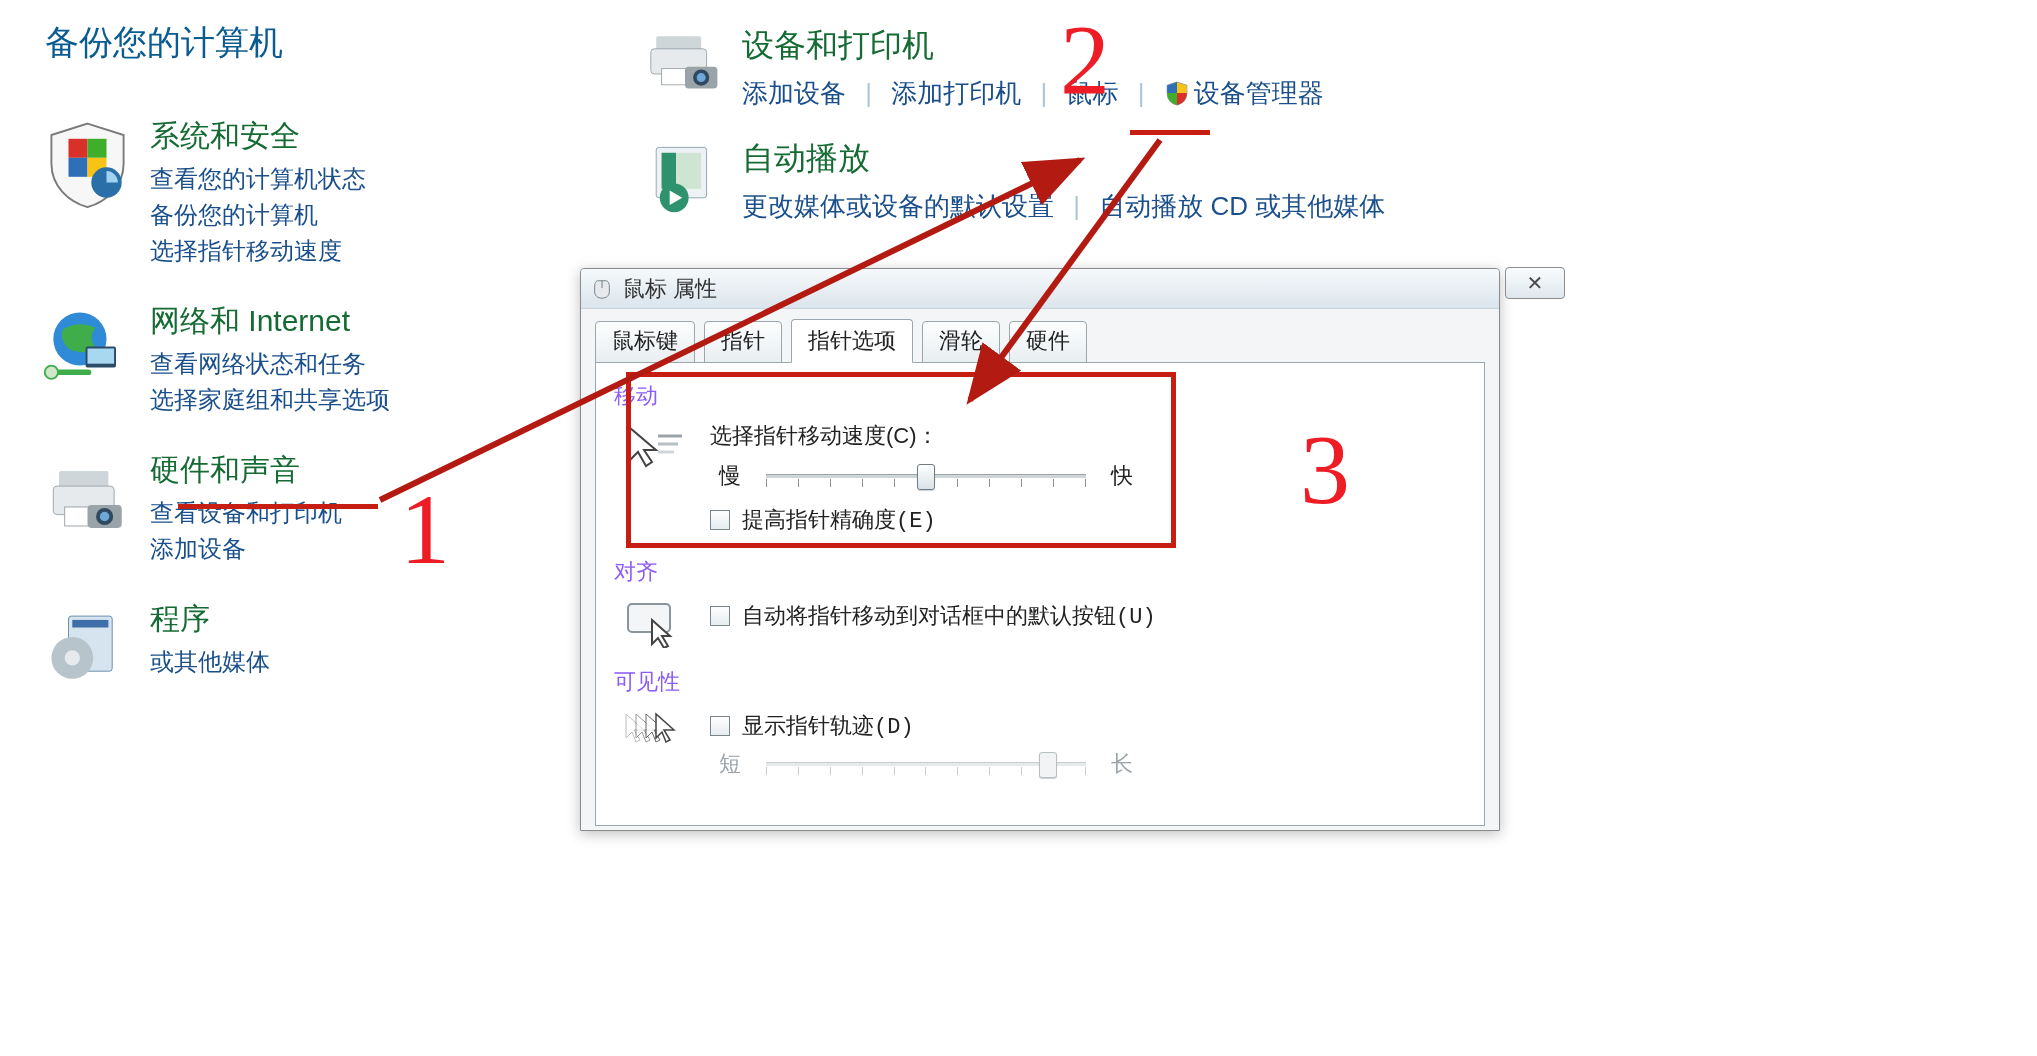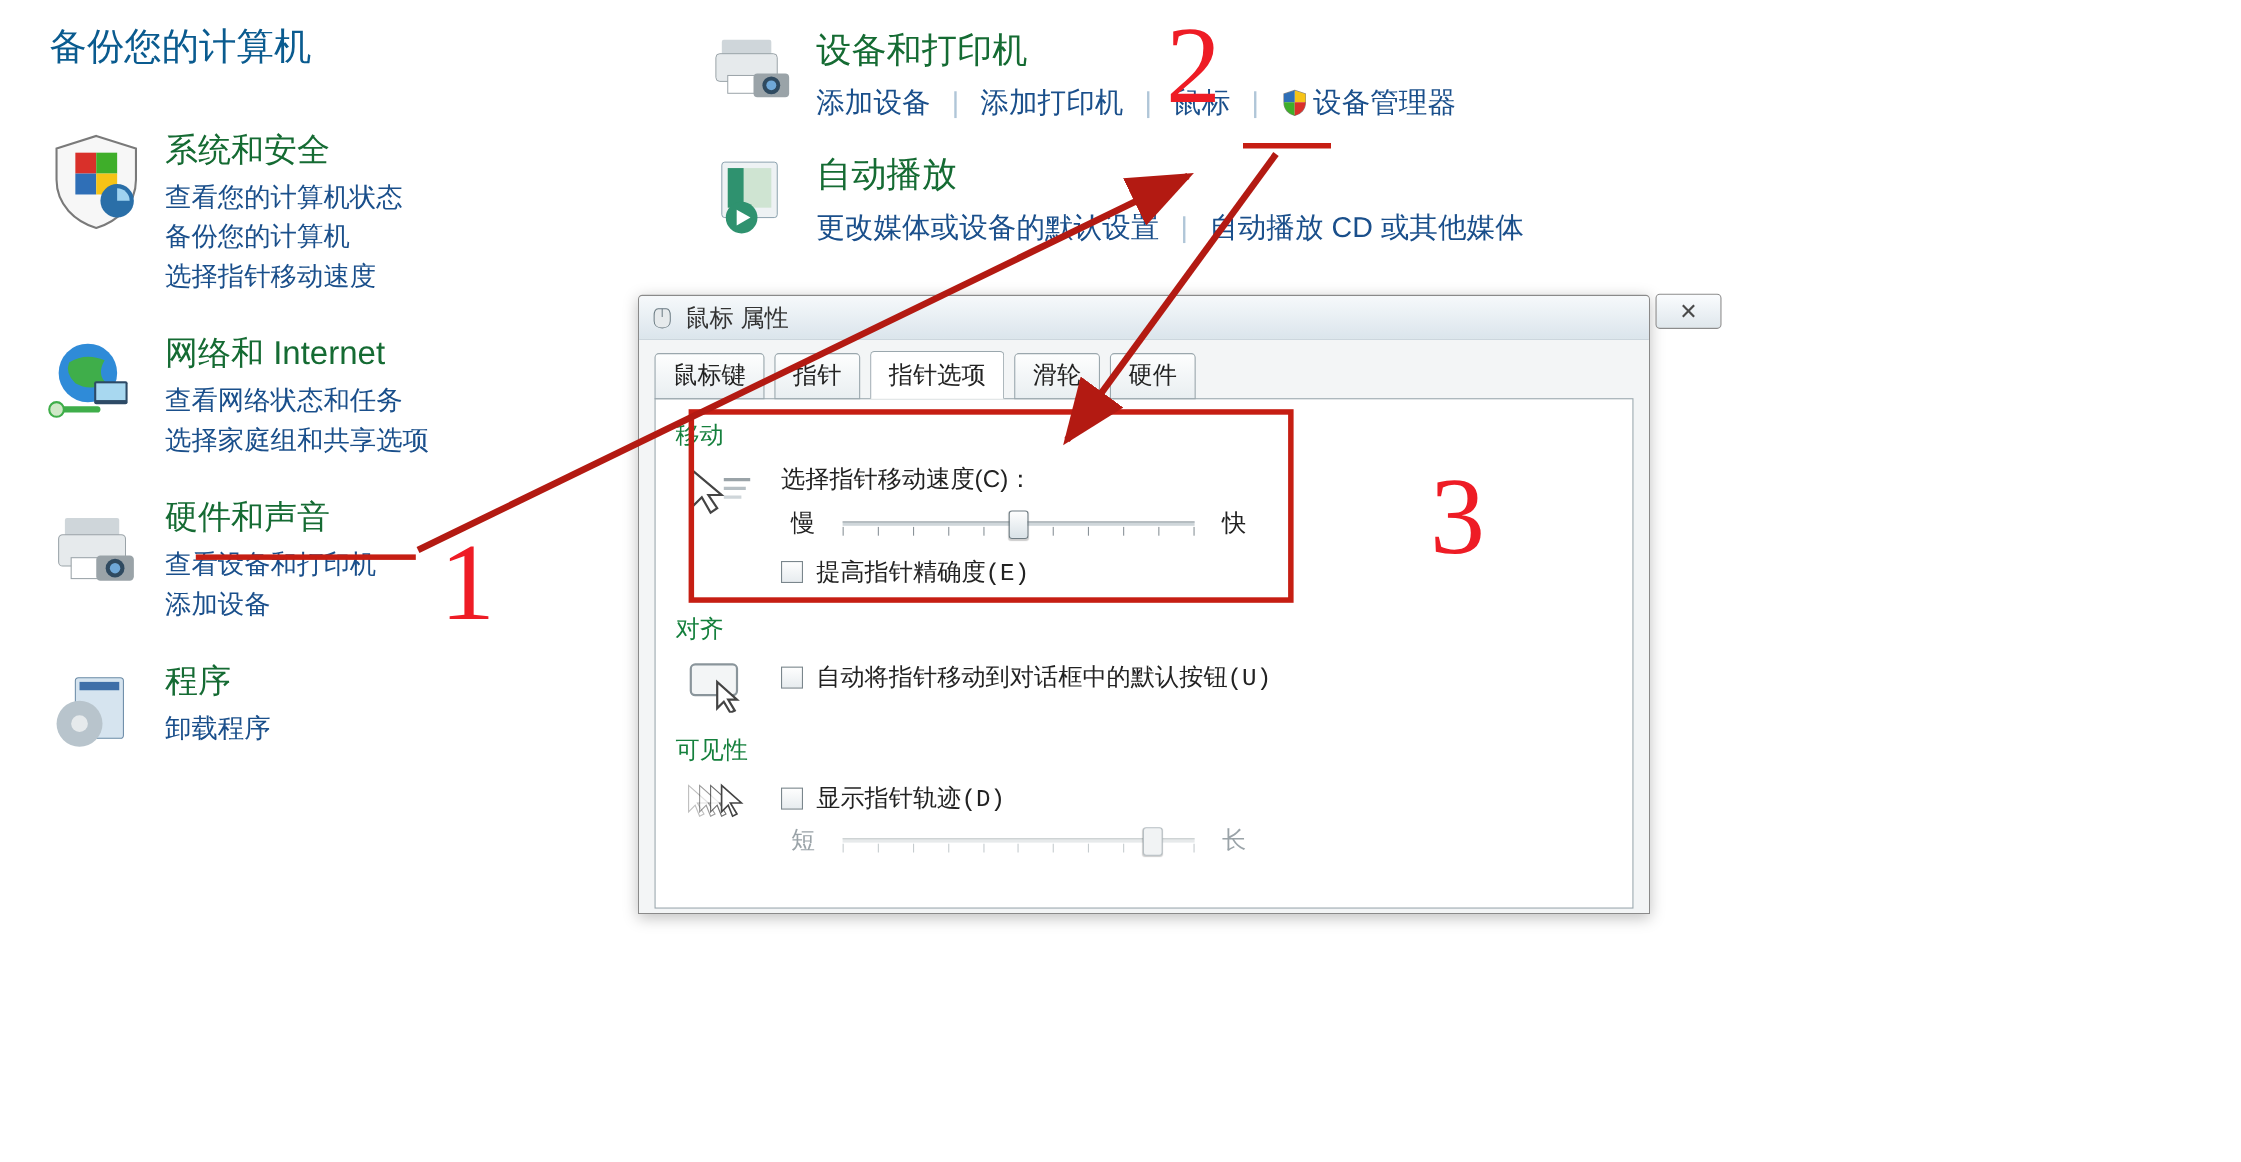--- a/index.html
+++ b/index.html
@@ -182,21 +182,21 @@
     padding-top: 6px;
   }
   .tab-panel {
     border: 1px solid #9aa7ad;
     background: #ffffff;
     padding: 14px 18px 18px 18px;
   }
 
   .group-label {
     font-size: 22px;
-    color: #15803d;
+    color: #8b5cf6;
     margin: 4px 0 6px 0;
   }
   .group {
     margin-bottom: 14px;
   }
   .group-inner {
     display: flex;
     align-items: flex-start;
     padding-left: 8px;
   }
@@ -365,21 +365,21 @@
     <div class="cat-icon">
       <svg class="icon-svg" viewBox="0 0 100 100">
         <rect x="30" y="18" width="46" height="58" rx="3" fill="#d6e4ef" stroke="#6a8aa6"></rect>
         <rect x="34" y="22" width="38" height="8" fill="#3f6fa8"></rect>
         <circle cx="34" cy="62" r="22" fill="#b8c4cc"></circle>
         <circle cx="34" cy="62" r="8" fill="#e6eaec"></circle>
       </svg>
     </div>
     <div class="cat-body">
       <div class="cat-heading">程序</div>
-      <span class="cat-link">卸载程序</span>
+      <span class="cat-link">或其他媒体</span>
     </div>
   </div>
 </div>
 
 <div class="right-top">
 
   <div class="rt-row">
     <div class="rt-icon">
       <svg class="icon-svg" viewBox="0 0 100 100">
         <rect x="18" y="18" width="50" height="16" rx="2" fill="#cfd6da"></rect>

